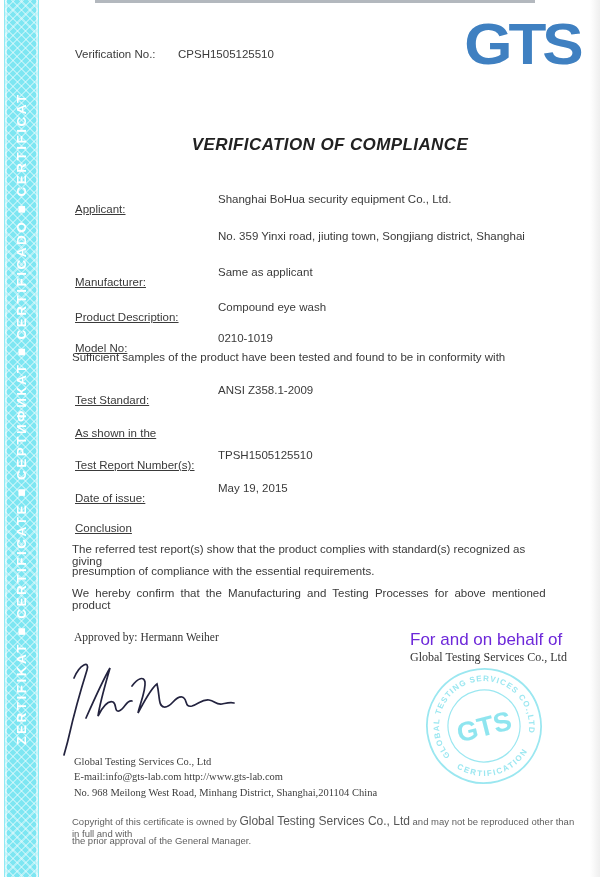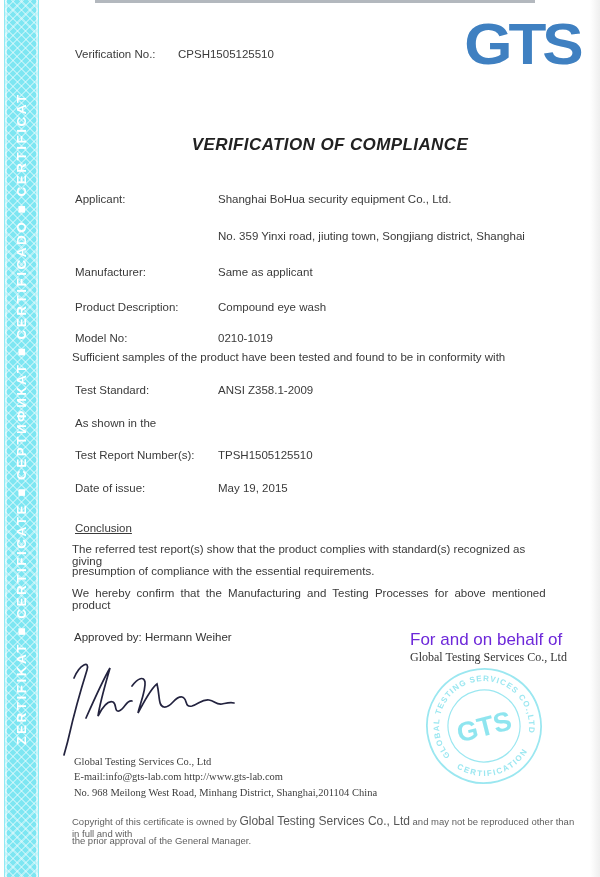--- a/index.html
+++ b/index.html
@@ -43,31 +43,31 @@
     transform:scaleY(.92); line-height:1;
   }
 
   .cert-title {
     position:absolute; left:60px; right:0; top:135px; text-align:center;
     font-size:17px; font-weight:bold; font-style:italic; letter-spacing:.4px; color:#222222;
   }
 
   
   .row { position:absolute; left:0; width:600px; font-size:11.5px; color:#3a3a3a; }
-  .row .lbl { position:absolute; left:75px;  top:0; white-space:nowrap; }
+  .row .lbl { position:absolute; left:75px;  top:10px; white-space:nowrap;text-decoration:underline; }
   .row .val { position:absolute; left:218px; top:0; white-space:nowrap; }
   .fullline { position:absolute; left:72px; right:50px; font-size:11.5px; color:#3a3a3a; }
 
   .conclusion-head { position:absolute; left:75px; top:522px; font-size:11.5px; color:#3a3a3a;
     text-decoration:underline;text-align:right; }
   .c-line { position:absolute; left:72px; right:52px; font-size:11.5px; color:#3a3a3a; }
   .c-just { word-spacing:3px; }
 
   
-  .approved  { position:absolute; left:74px;  top:631px; font-family:Liberation Sans, sans-serif;
+  .approved  { position:absolute; left:74px;  top:631px; font-family:Liberation Serif, serif;
     font-size:11.5px; color:#333; }
   .behalf1   { position:absolute; left:410px; top:630px; font-family:Liberation Sans, sans-serif;
     font-size:17px; color:#6d28d9; }
   .behalf2   { position:absolute; left:410px; top:650px; font-family:"Liberation Serif", serif;
     font-size:12px; color:#333; }
   .signature-svg { position:absolute; left:56px; top:656px; }
 
   
   .stamp { position:absolute; left:414px; top:656px; width:140px; height:140px;
     transform:rotate(-14deg); opacity:.95; }

